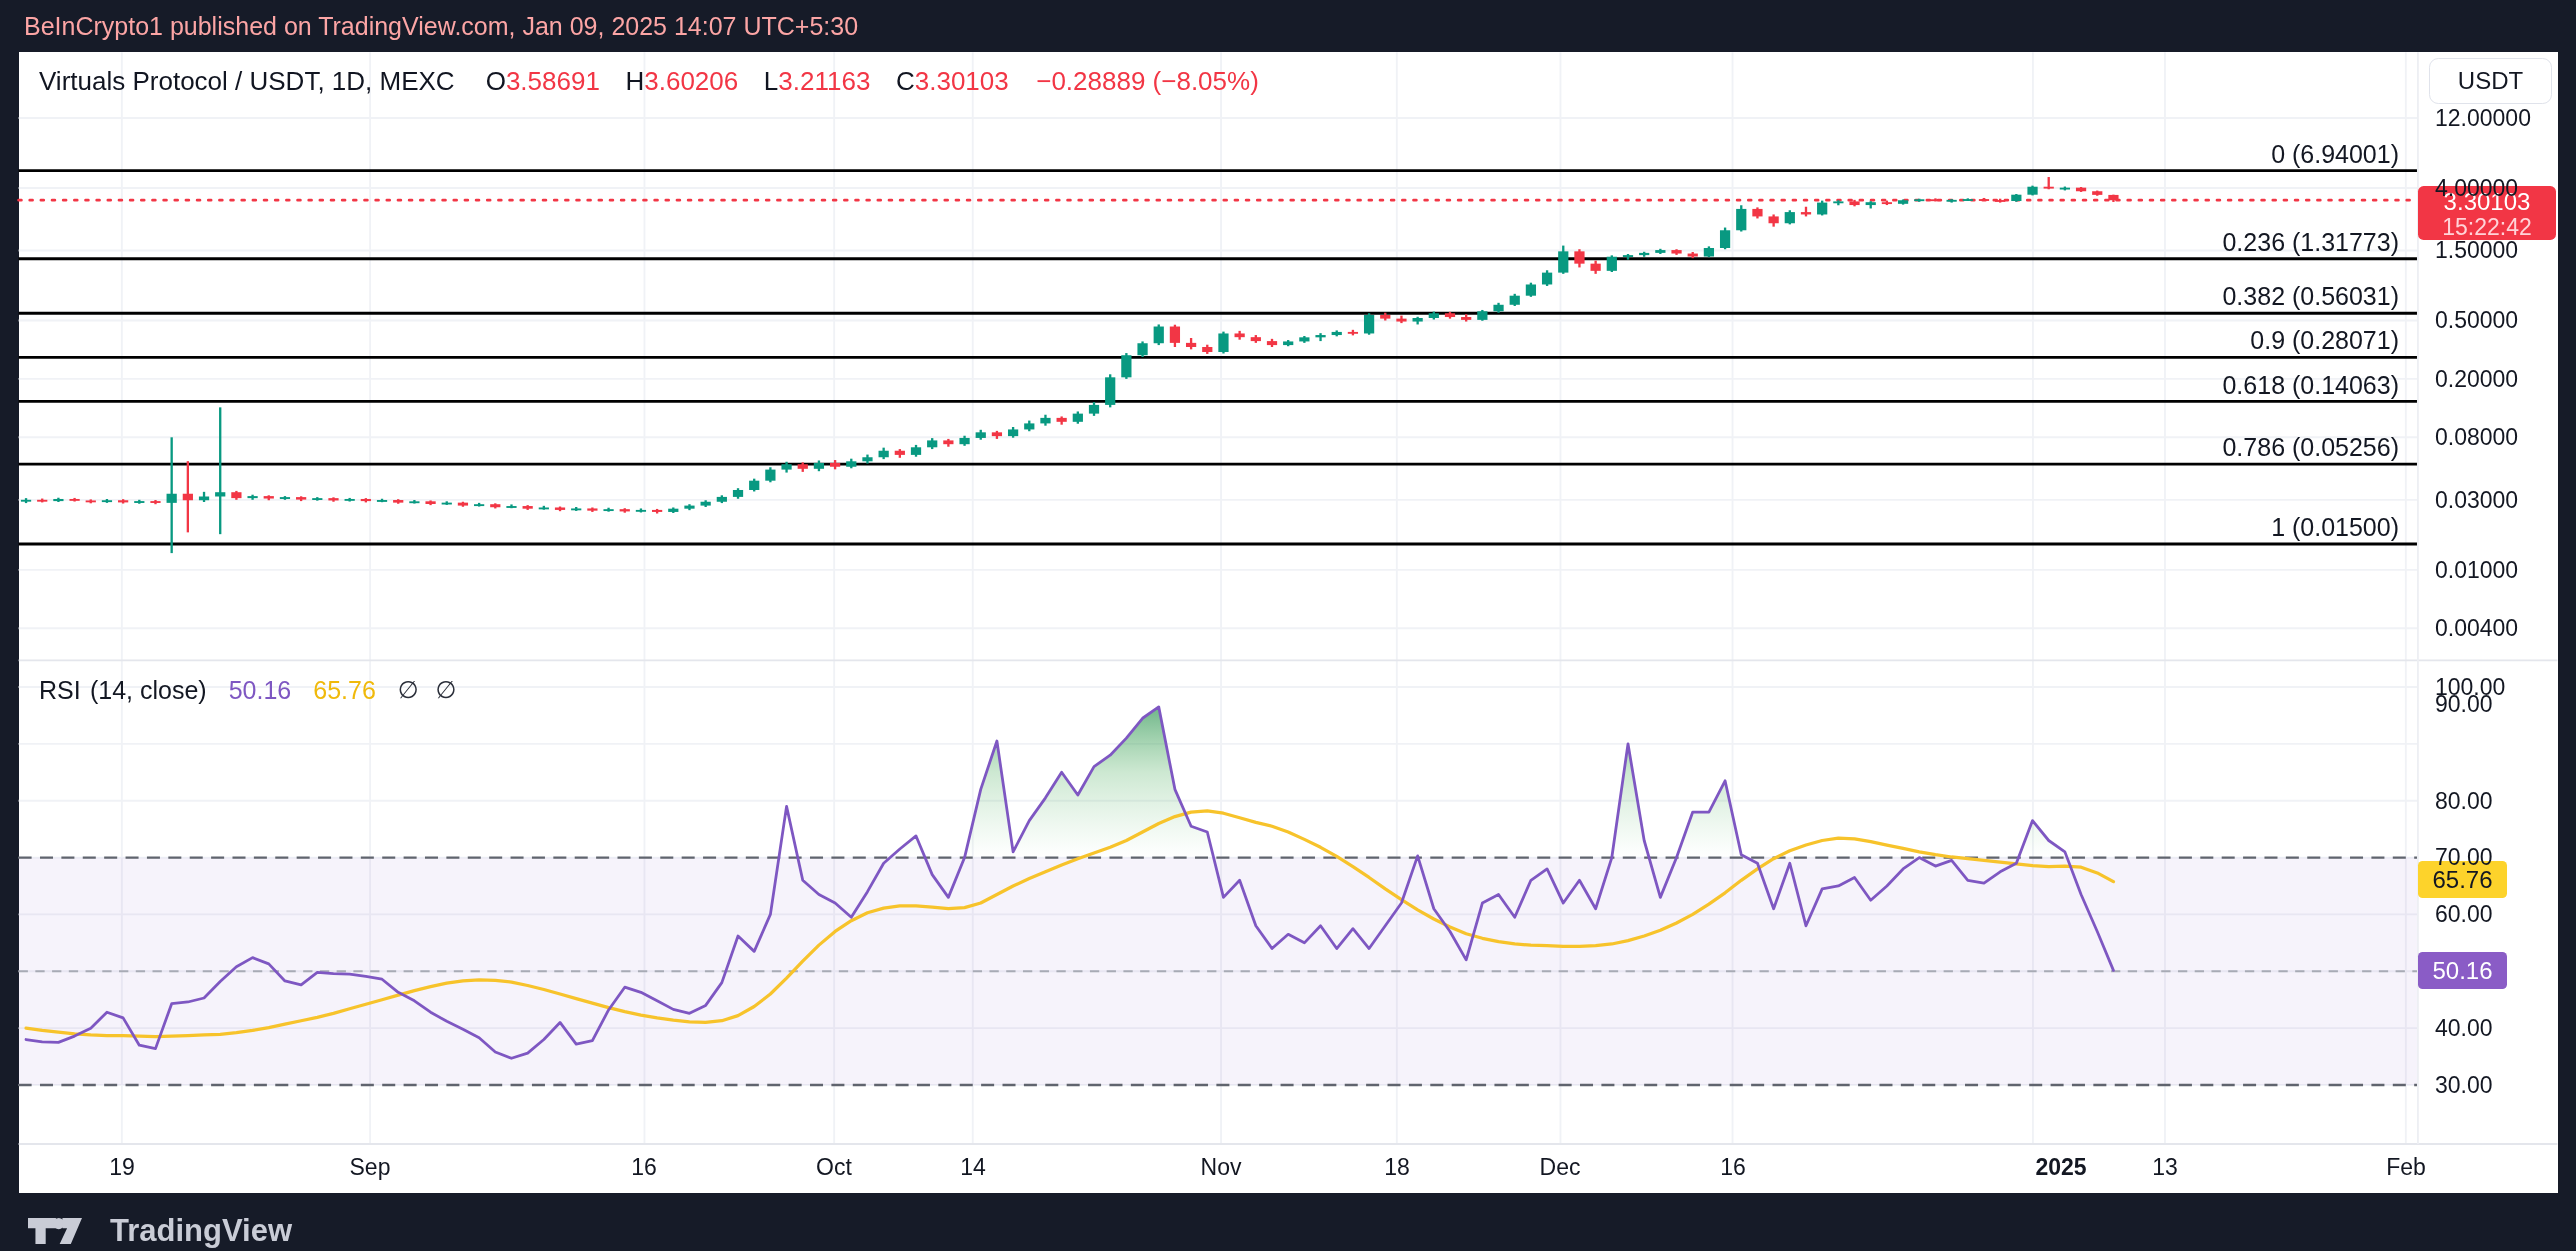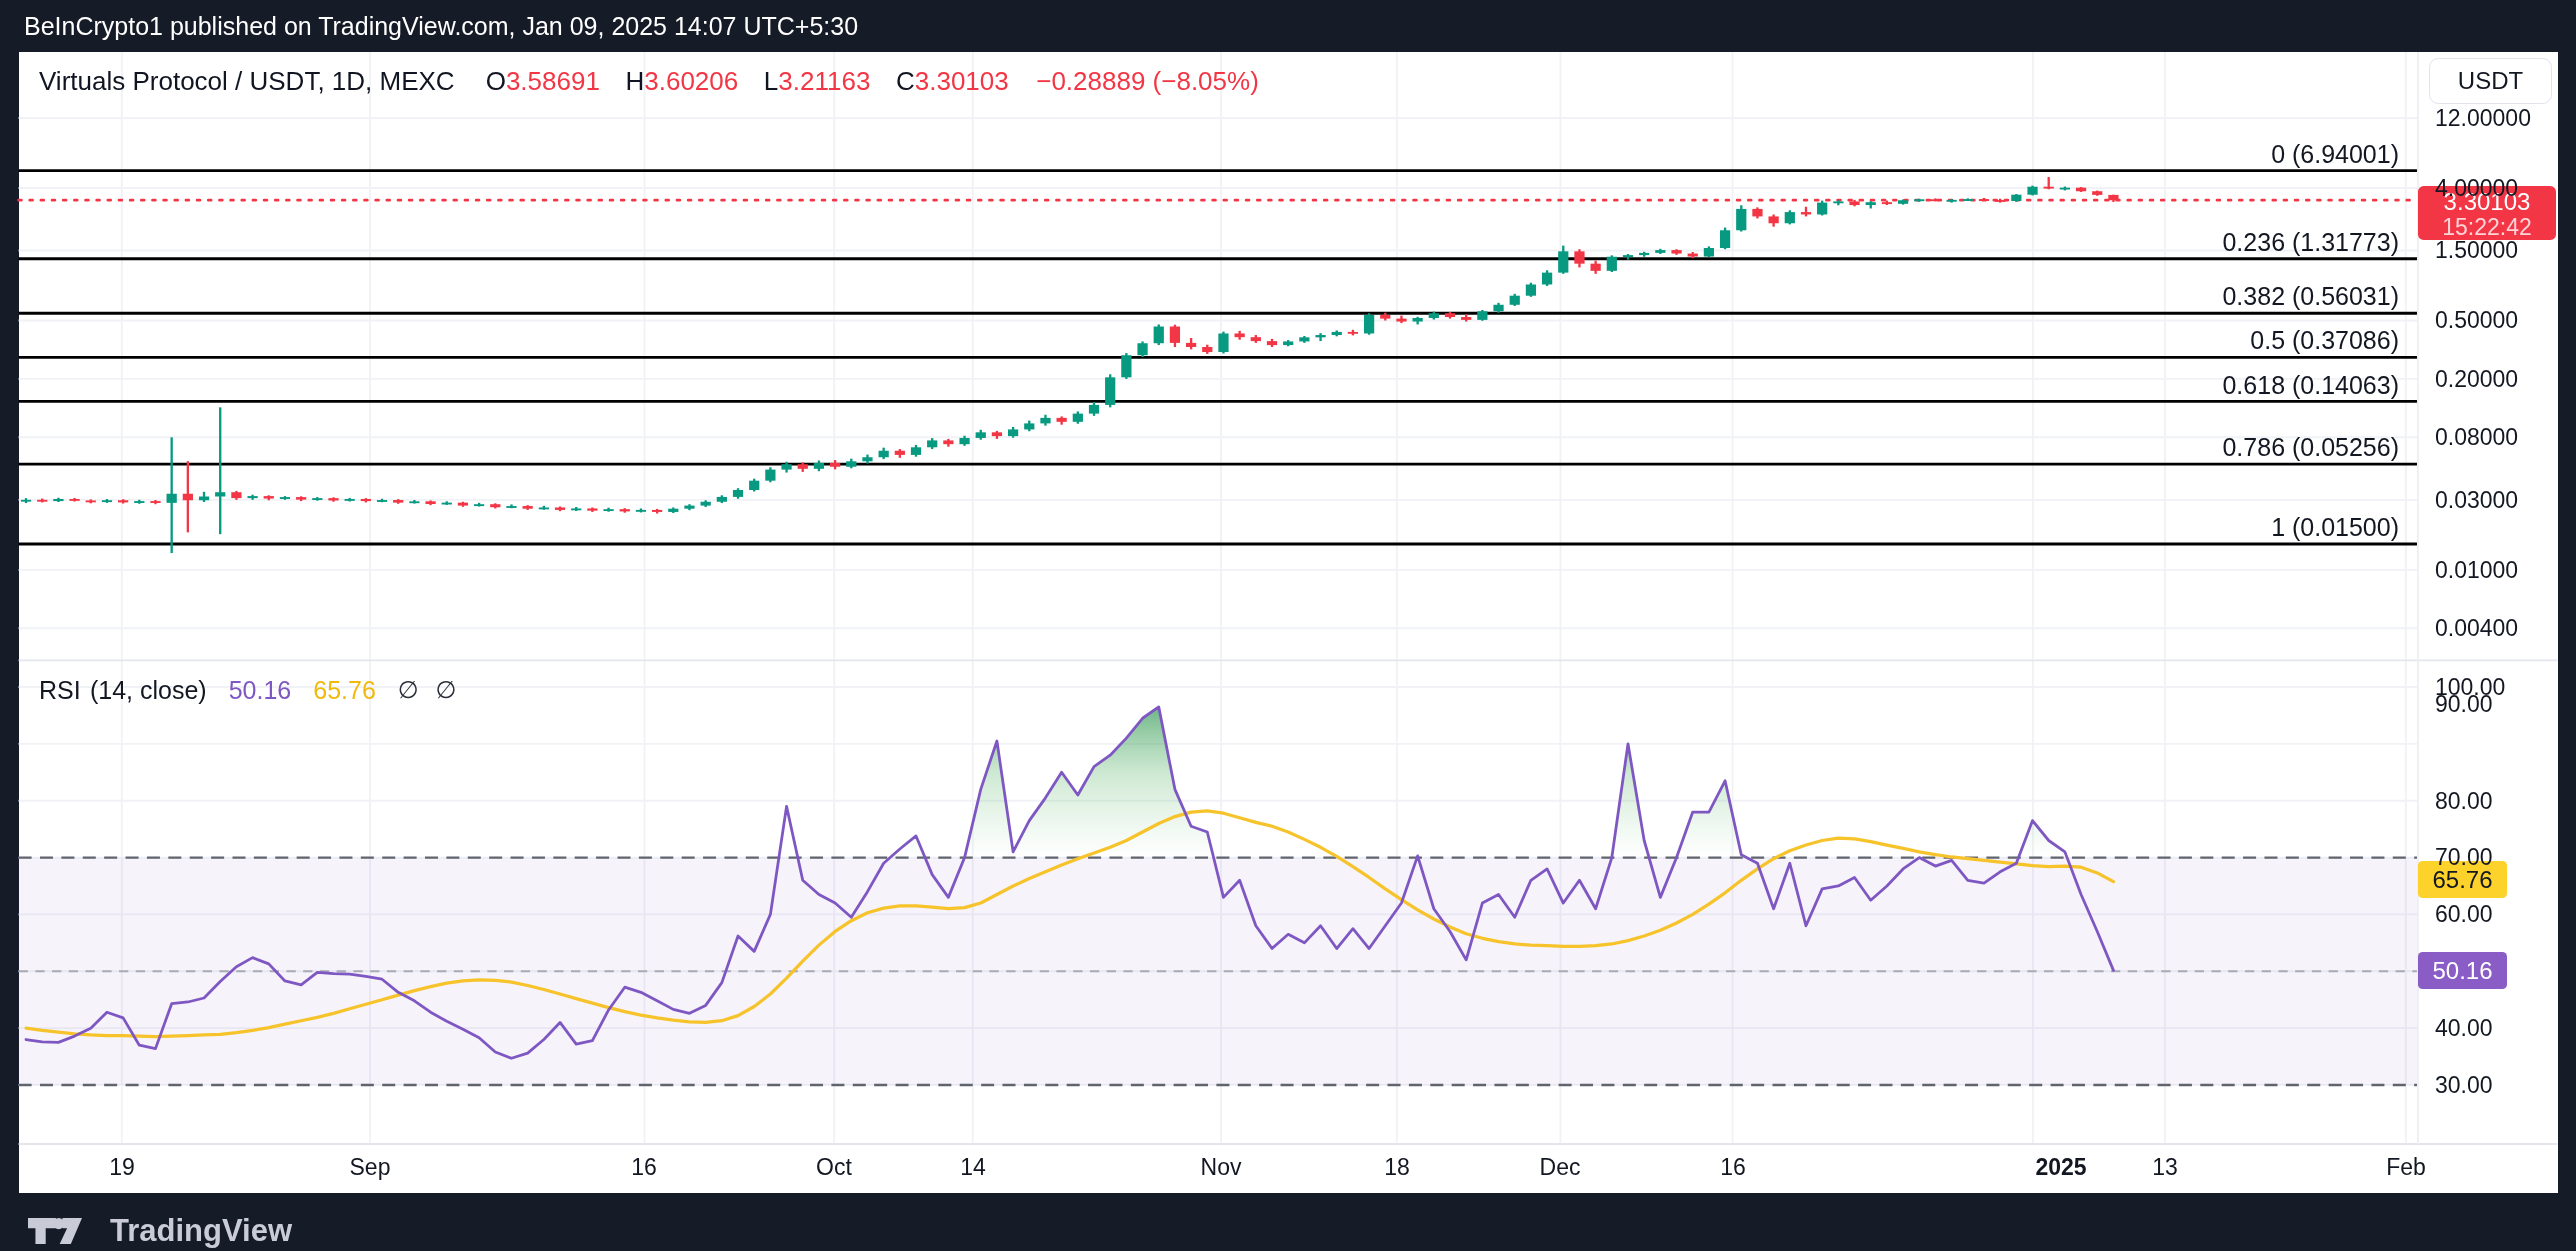--- a/index.html
+++ b/index.html
@@ -1,19 +1,19 @@
 <!DOCTYPE html>
 <html style="font-size:15px"><head>
 <meta charset="utf-8">
 <style>
   html,body{margin:0;padding:0;background:#161b28;}
   #app{position:relative;width:2576px;height:1252px;background:#161b28;overflow:hidden;
        font-family:"Liberation Sans",sans-serif;-webkit-font-smoothing:antialiased;}
   .banner{position:absolute;left:0;top:0;width:2576px;height:52px;background:#161b28;
-          color:#ffffff;font-size:25px;line-height:52px;padding-left:24px;box-sizing:border-box;}
+          color:#fca5a5;font-size:25px;line-height:52px;padding-left:24px;box-sizing:border-box;}
   .card{position:absolute;left:18.6px;top:52px;width:2539px;height:1141px;background:#ffffff;}
   svg.chart{position:absolute;left:0;top:0;}
   .header-row{position:absolute;left:39px;top:65px;height:32px;font-size:26px;color:#111521;
               white-space:nowrap;display:flex;align-items:center;gap:7px;}
   .header-row .sym{margin-right:24px;}
   .header-row .pair{margin-right:18.6px;}
   .header-row .pair .k{color:#111521;}
   .header-row .val{color:#f23645;}
   .header-row .chg{color:#f23645;margin-left:1.9px;}
   .usdt-chip{position:absolute;left:2429px;top:58px;width:123px;height:46px;border:1.9px solid #e0e3eb;
@@ -427,21 +427,21 @@
       <div class="axis-label time-label" style="left: 1221px; top: 1154px;">Nov</div>
       <div class="axis-label time-label" style="left: 1397px; top: 1154px;">18</div>
       <div class="axis-label time-label" style="left: 1560px; top: 1154px;">Dec</div>
       <div class="axis-label time-label" style="left: 1733px; top: 1154px;">16</div>
       <div class="axis-label time-label bold" style="left: 2033px; top: 1154px; margin-left: 28px;">2025</div>
       <div class="axis-label time-label" style="left: 2165px; top: 1154px;">13</div>
       <div class="axis-label time-label" style="left: 2406px; top: 1154px;">Feb</div>
       <div class="fib-label" style="top: 140px;">0 (6.94001)</div>
       <div class="fib-label" style="top: 228px;">0.236 (1.31773)</div>
       <div class="fib-label" style="top: 282px;">0.382 (0.56031)</div>
-      <div class="fib-label" style="top: 326px;">0.5 (0.37086)</div>
+      <div class="fib-label" style="top: 326px;">0.9 (0.28071)</div>
       <div class="fib-label" style="top: 371px;">0.618 (0.14063)</div>
       <div class="fib-label" style="top: 433px;">0.786 (0.05256)</div>
       <div class="fib-label" style="top: 513px;">1 (0.01500)</div>
     </div>
 
   <div class="footer">
     <svg class="logo" width="54" height="28" viewBox="0 0 58 30">
       <path d="M0 1 H30 V12 H19 V29 H8 V12 H0 Z" fill="#c9ccd6"></path>
       <circle cx="33" cy="7" r="6" fill="#c9ccd6"></circle>
       <path d="M37 1 H58 L46 29 H34 L42 12 H37 Z" fill="#c9ccd6"></path>

